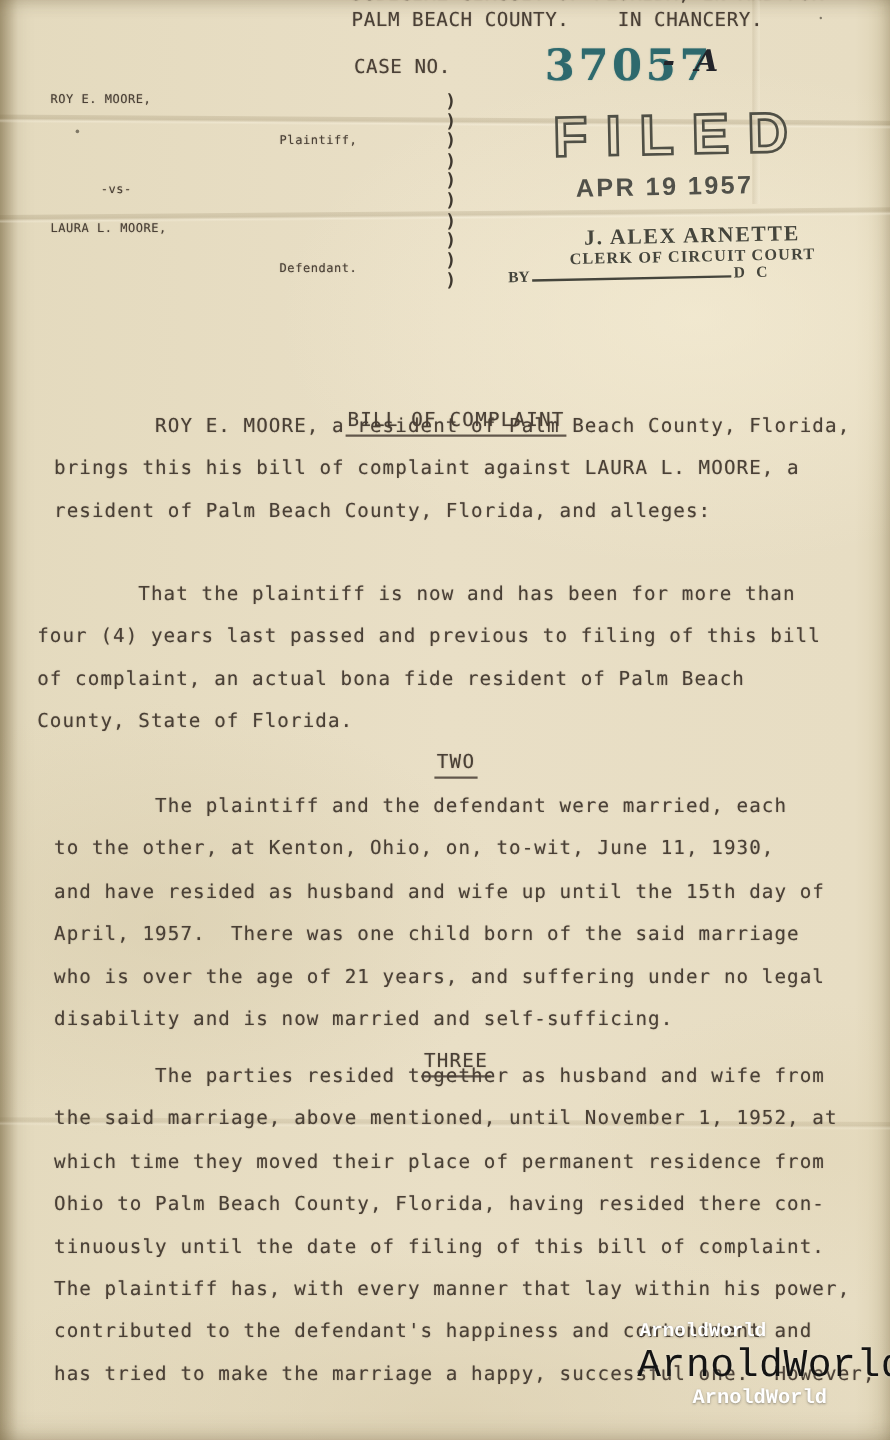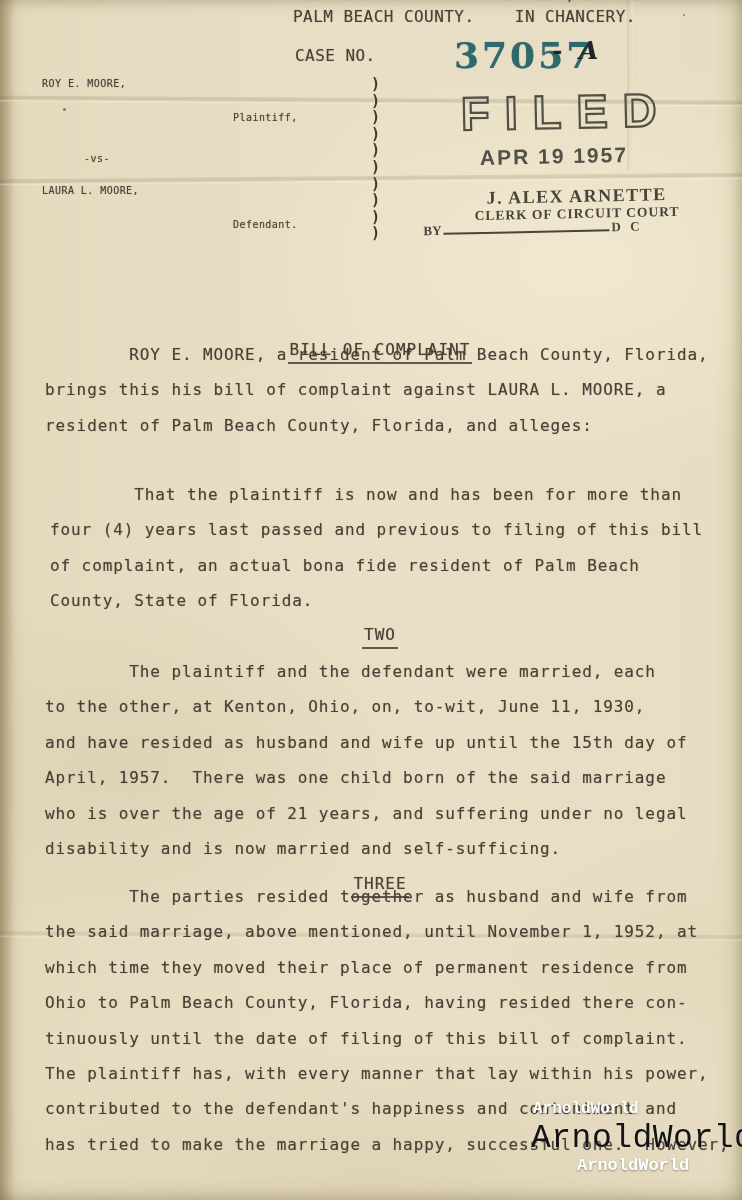--- a/index.html
+++ b/index.html
@@ -119,21 +119,21 @@
     <div class="stamp-clerk-title">CLERK OF CIRCUIT COURT</div>
     <div class="stamp-byline"><span>BY</span><span class="rule"></span><span class="dc">D C</span></div>
   </div>
 
   <div class="heading" style="top:291px;margin-top:48px;"><span>BILL OF COMPLAINT</span></div>
 
   <div class="type" style="left:45px;top:337px;">        ROY E. MOORE, a resident of Palm Beach County, Florida,
 brings this his bill of complaint against LAURA L. MOORE, a
 resident of Palm Beach County, Florida, and alleges:</div>
 
-  <div class="type" style="left:50px;top:477px;">        That the plaintiff is now and has been for more than
+  <div class="type" style="left:31px;top:477px;">        That the plaintiff is now and has been for more than
 four (4) years last passed and previous to filing of this bill
 of complaint, an actual bona fide resident of Palm Beach
 County, State of Florida.</div>
 
   <div class="heading" style="top:624px;"><span>TWO</span></div>
   <div class="type" style="left:45px;top:654px;">        The plaintiff and the defendant were married, each
 to the other, at Kenton, Ohio, on, to-wit, June 11, 1930,
 and have resided as husband and wife up until the 15th day of
 April, 1957.  There was one child born of the said marriage
 who is over the age of 21 years, and suffering under no legal

